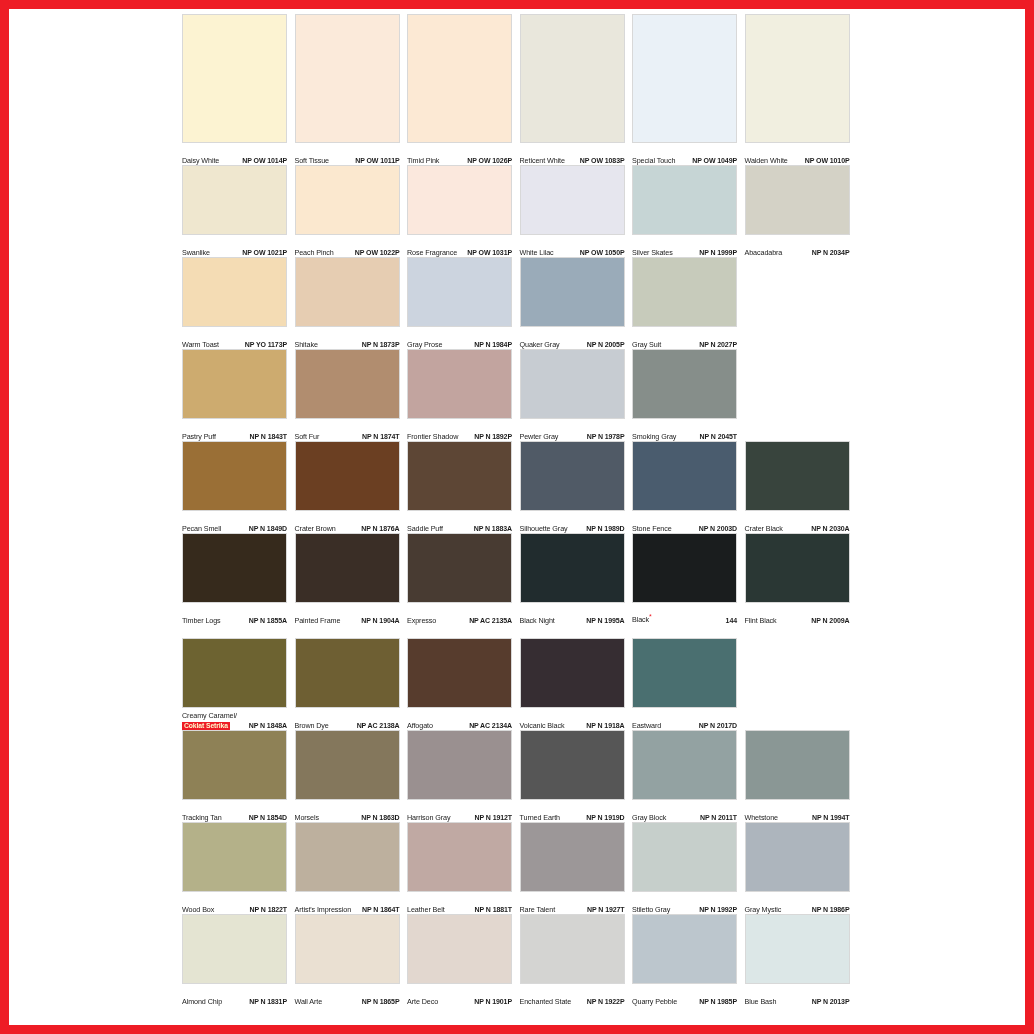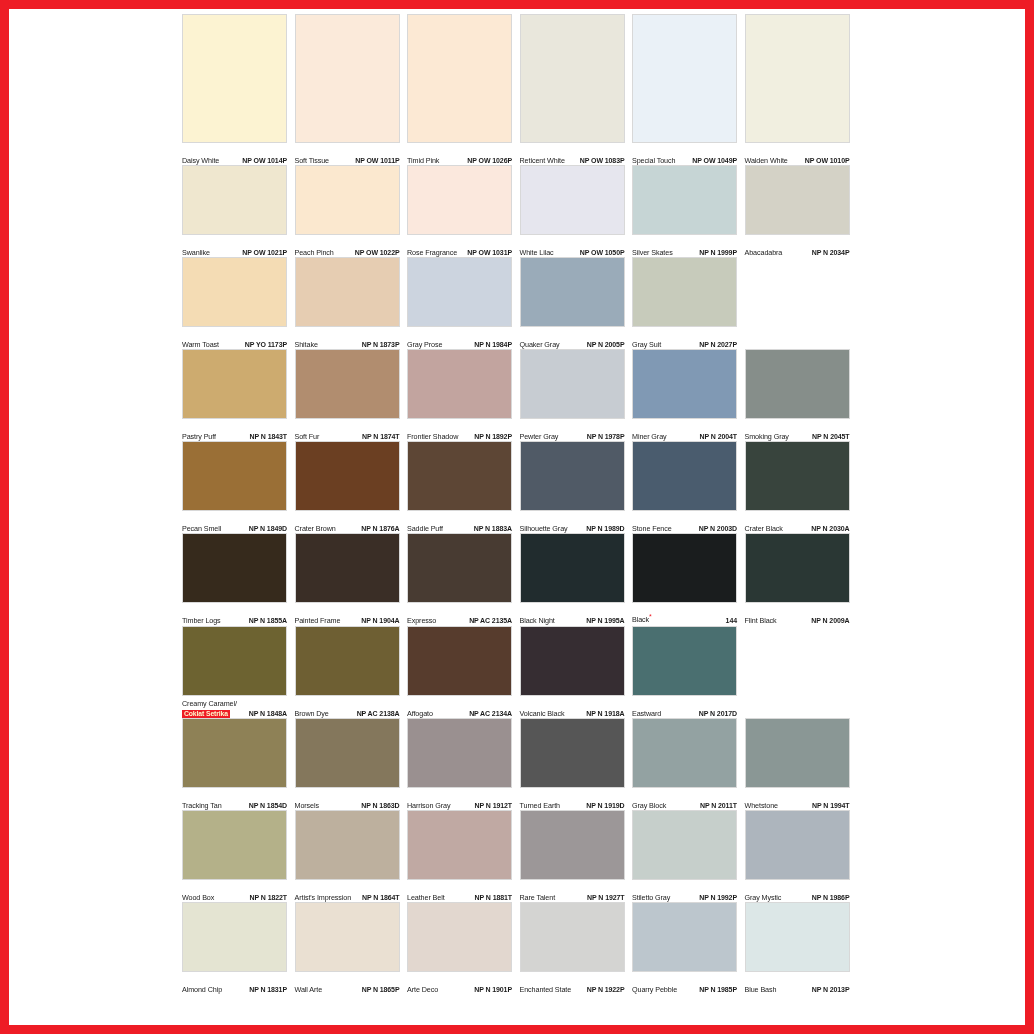--- a/index.html
+++ b/index.html
@@ -43,21 +43,21 @@
     position: absolute;
     left: 173px;
     top: 5px;
     width: 675px;
   }
 
   .row {
     display: flex;
     width: 675px;
   }
-  .row.gap-before { margin-top: 1px; }
+  .row.gap-before { margin-top: 13px; }
 
   .cell {
     width: 112.5px;
     box-sizing: border-box;
     padding-right: 0px;
   }
   .swatch-pad {
     padding-right: 7px;
   }
   .swatch {
@@ -307,29 +307,20 @@
             <div class="swatch-pad">
               <div class="swatch h-std" style="background-color: rgb(199, 204, 210);"></div>
               <div class="caption">
                 <div class="cap-name"><span>Pewter Gray</span></div>
                 <div class="cap-code">NP N 1978P</div>
               </div>
             </div>
           </div>
           <div class="cell">
             <div class="swatch-pad">
-              <div class="swatch h-std" style="background-color: rgb(128, 153, 180);"></div>
-              <div class="caption">
-                <div class="cap-name"><span>Miner Gray</span></div>
-                <div class="cap-code">NP N 2004T</div>
-              </div>
-            </div>
-          </div>
-          <div class="cell">
-            <div class="swatch-pad">
               <div class="swatch h-std" style="background-color: rgb(134, 142, 138);"></div>
               <div class="caption">
                 <div class="cap-name"><span>Smoking Gray</span></div>
                 <div class="cap-code">NP N 2045T</div>
               </div>
             </div>
           </div>
         </div>
         <div class="row">
           <div class="cell">

